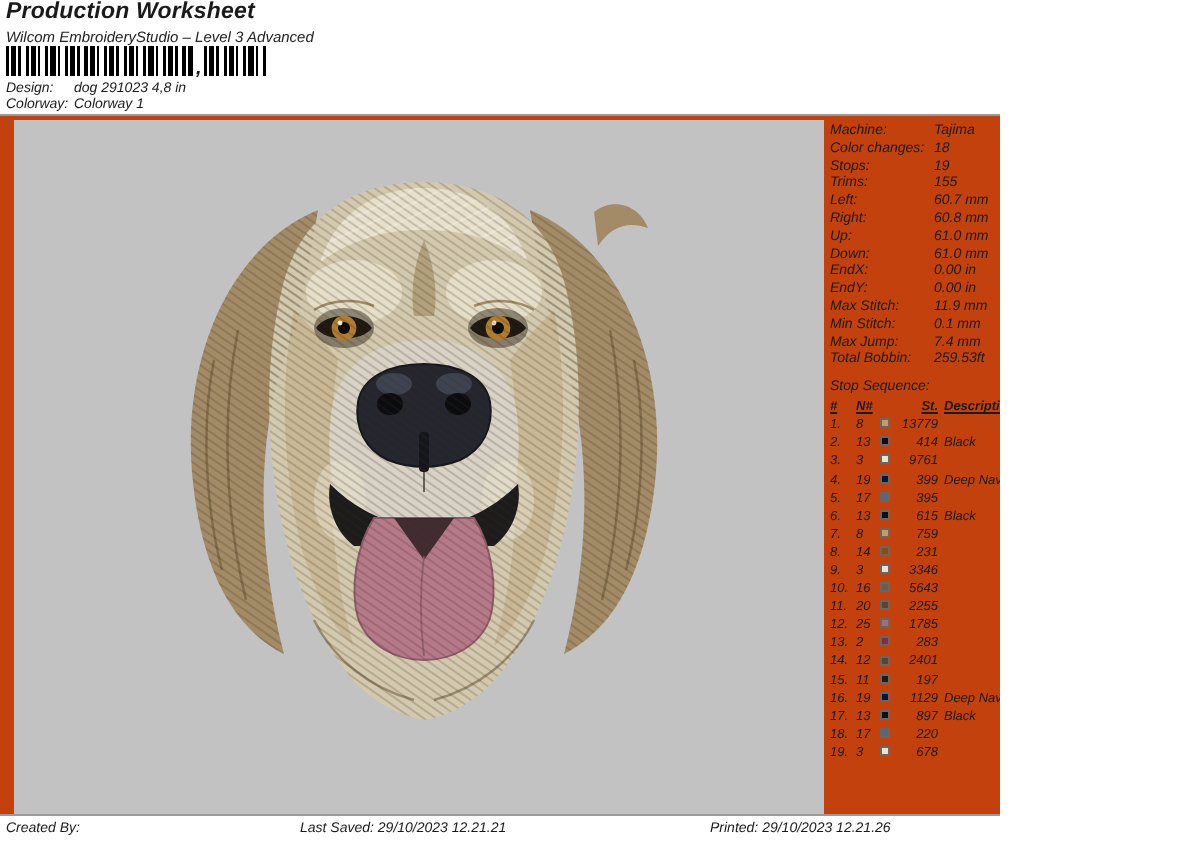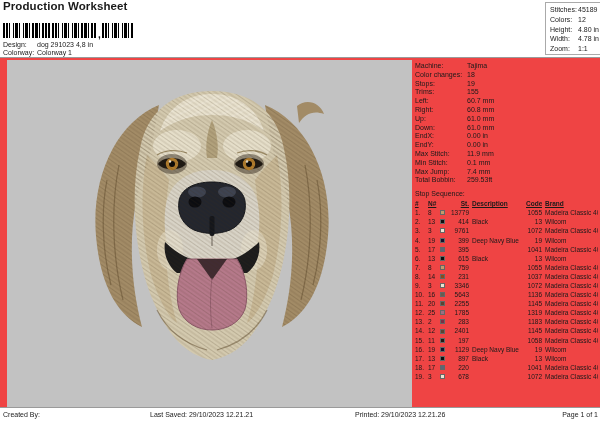--- a/index.html
+++ b/index.html
@@ -1,17 +1,17 @@
 <!DOCTYPE html>
 <html style="--canvas-bg: #c2c2c2; --fur-dark: #a28b66; --fur-mid: #c6b694; --fur-light: #e7e0cc; --muzzle-gray: #d8d3c6; --nose: #23262e; --mouth: #1c1c1c; --tongue: #b5798a; --tongue-shade: #8e5a6b; --eye-amber: #b07c2d;"><head>
 <meta charset="utf-8">
 <style>
   html,body{margin:0;padding:0;background:#fff;}
-  .page{position:relative;width:600px;height:424px;background:#ef4444;overflow:hidden;
-        font-family:"Liberation Sans",sans-serif;color:#1a1a1a;}
+  .page{position:relative;width:500px;height:424px;background:#c2410c;overflow:hidden;
+        font-family:"Liberation Sans",sans-serif;color:#1a1a1a;font-style:italic;}
 
   
   .header{position:absolute;left:0;top:0;width:600px;height:57px;border-bottom:1px solid #9a9a9a;background:#fff;}
   .title{position:absolute;left:3px;top:0;font-size:11.5px;font-weight:bold;letter-spacing:.1px;}
   .subtitle{position:absolute;left:3px;top:14px;font-size:7.5px;color:#222;}
   .barcode{position:absolute;left:3px;top:23px;height:15px;display:flex;align-items:flex-end;}
   .bars{height:15px;background:repeating-linear-gradient(90deg,
         #000 0 1.6px,#fff 1.6px 2.6px,#000 2.6px 5.2px,#fff 5.2px 6.2px,
         #000 6.2px 7.4px,#fff 7.4px 9.8px);}
   .b1{width:94px}.b2{width:32px}
@@ -59,20 +59,21 @@
   .f-printed{position:absolute;left:355px;top:3px;}
   .f-page{position:absolute;right:2px;top:3px;}
 </style>
 </head>
 <body>
 
 <div class="page">
 
   <div class="header">
     <div class="title">Production Worksheet</div>
+    <div class="subtitle">Wilcom EmbroideryStudio – Level 3 Advanced</div>
     <div class="barcode">
       <div class="bars b1"></div>
       <div class="bcomma">,</div>
       <div class="bars b2"></div>
     </div>
     <div class="meta-row design-row">
       <span class="meta-lbl">Design:</span><span>dog 291023 4,8 in</span>
     </div>
     <div class="meta-row colorway-row">
       <span class="meta-lbl">Colorway:</span><span>Colorway 1</span>

